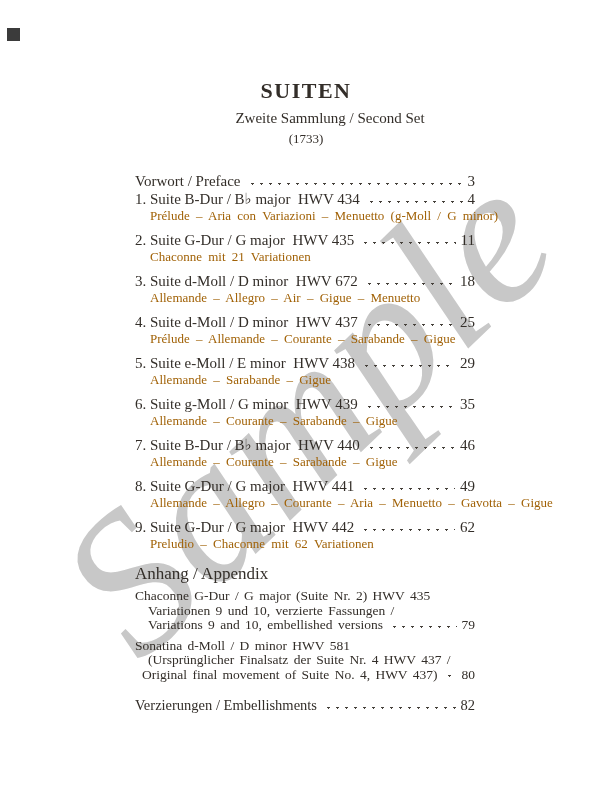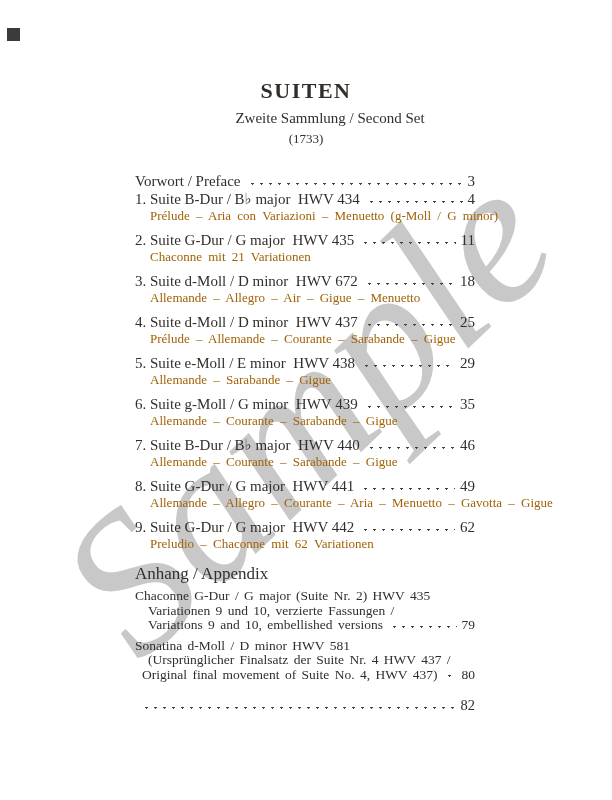--- a/index.html
+++ b/index.html
@@ -260,18 +260,19 @@
       <div class="app-line">Sonatina d-Moll / D minor HWV 581</div>
       <div class="app-line indent">(Ursprünglicher Finalsatz der Suite Nr. 4 HWV 437 /</div>
       <div class="app-row indent">
         <span>Original final movement of Suite No. 4, HWV 437)</span>
         <span class="leader"></span>
         <span class="pagenum">80</span>
       </div>
     </div>
 
     <div class="row embellishments-row">
+      <span>Verzierungen / Embellishments</span>
       <span class="leader"></span>
       <span class="pagenum">82</span>
     </div>
 
   </div>
 </div>
 
 </body></html>

